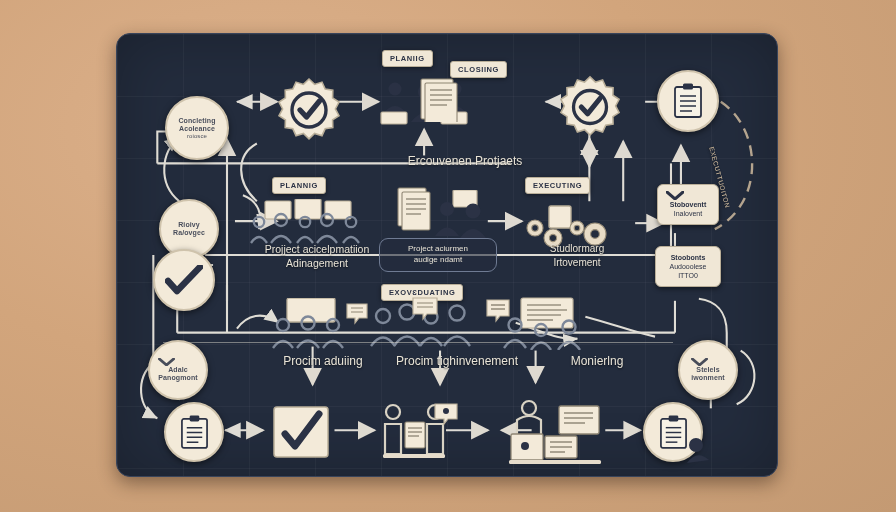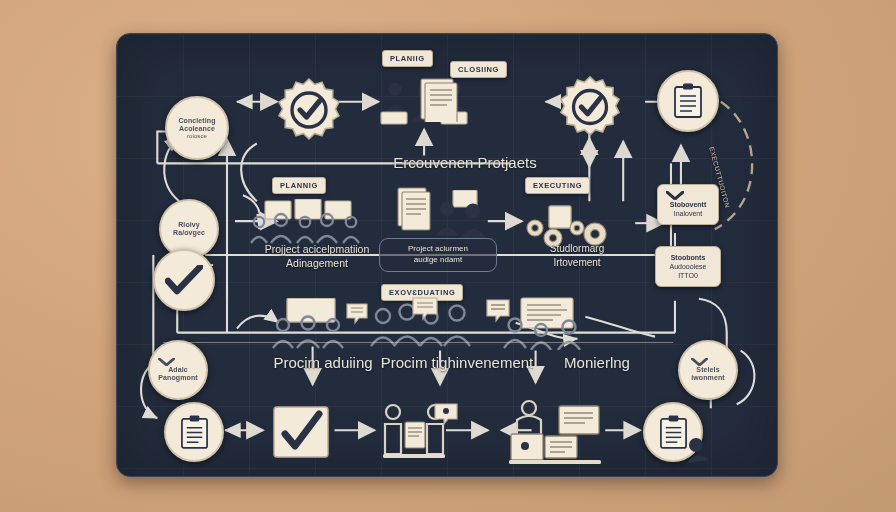--- a/index.html
+++ b/index.html
@@ -79,21 +79,21 @@
     font-size:8px;
     line-height:1.35;
     text-align:center;
     padding:5px 9px;
     background:rgba(35,44,61,.6);
   }
 
   .freetext {
     position:absolute;
     color:#e9e4d7;
-    font-size:15px;
+    font-size:12px;
     text-align:center;
     text-shadow:0 1px 2px rgba(0,0,0,.6);
     white-space:nowrap;
     line-height:1.35;
   }
   .freetext.two { white-space:normal; }
 
   
   .art { position:absolute; }
   .art svg { display:block; }

